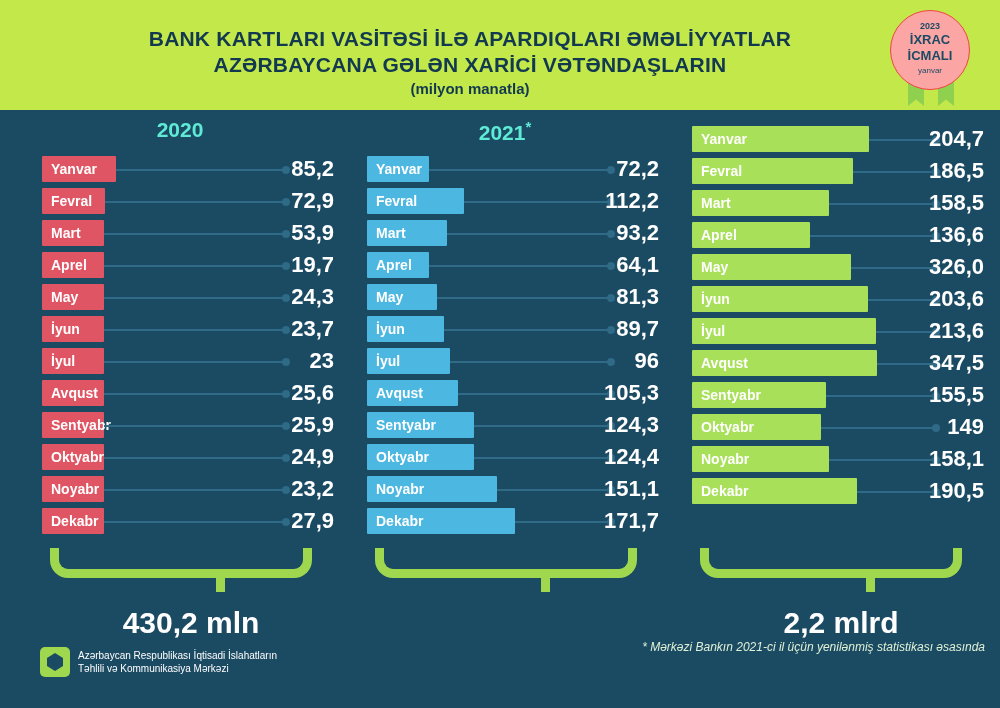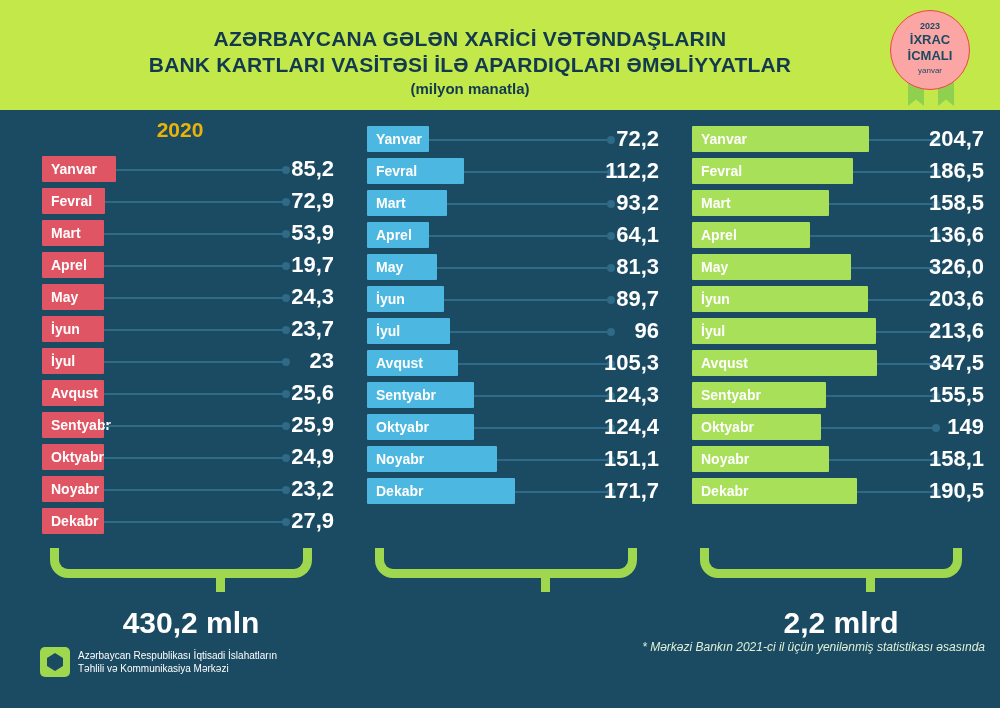--- a/index.html
+++ b/index.html
@@ -45,21 +45,21 @@
   }
   .ribbon-l{left:26px;clip-path:polygon(0 0,100% 0,100% 100%,50% 78%,0 100%);}
   .ribbon-r{left:56px;clip-path:polygon(0 0,100% 0,100% 100%,50% 78%,0 100%);}
 
   
   .col{position:absolute;top:118px;width:320px;}
   .col-2020{left:20px;}
   .col-2021{left:345px;}
   .col-2022{left:670px;}
   .col-year{
-    text-align:center;color:#eab308;font-size:21px;font-weight:bold;
+    text-align:center;color:#5eead4;font-size:21px;font-weight:bold;
     height:30px;
   }
   .col-year sup{font-size:15px;}
   .rows{position:relative;margin-top:8px;}
   .row{
     position:relative;height:32px;
   }
   .bar{
     position:absolute;left:22px;top:0;height:26px;border-radius:1px;
     display:flex;align-items:center;
@@ -108,22 +108,22 @@
   }
   .logo-text{
     position:absolute;left:38px;top:4px;color:#ffffff;font-size:10px;line-height:13px;
   }
 </style>
 </head>
 <body>
 
 <div class="header">
   <div class="header-title">
+    <div>BANK KARTLARI VASİTƏSİ İLƏ APARDIQLARI ƏMƏLİYYATLAR</div>
     <div>AZƏRBAYCANA GƏLƏN XARİCİ VƏTƏNDAŞLARIN</div>
-    <div>BANK KARTLARI VASİTƏSİ İLƏ APARDIQLARI ƏMƏLİYYATLAR</div>
   </div>
   <div class="header-sub">(milyon manatla)</div>
 
   <div class="badge">
     <div class="ribbon-l"></div>
     <div class="ribbon-r"></div>
     <div class="badge-circle">
       <div class="badge-year">2023</div>
       <div class="badge-main">İXRAC</div>
       <div class="badge-main">İCMALI</div>
@@ -232,20 +232,21 @@
           <div class="dot" style="left: 262px;"></div>
           <div class="val">27,9</div>
         </div>
       </div>
       <div class="brace" style="top: 430px;">
         <div class="brace-tail" style="top: 30px;"></div>
       </div>
       <div class="total" style="top: 488px;">430,2 mln</div>
     </div>
     <div class="col col-2021">
+      <div class="col-year">2021<sup>*</sup></div>
       <div class="rows">
         <div class="row">
           <div class="bar" style="width: 62px; background: rgb(76, 183, 224);">
             <span class="bar-label">Yanvar</span>
           </div>
           <div class="leader" style="left: 84px; width: 184px;"></div>
           <div class="dot" style="left: 262px;"></div>
           <div class="val">72,2</div>
         </div>
         <div class="row">

